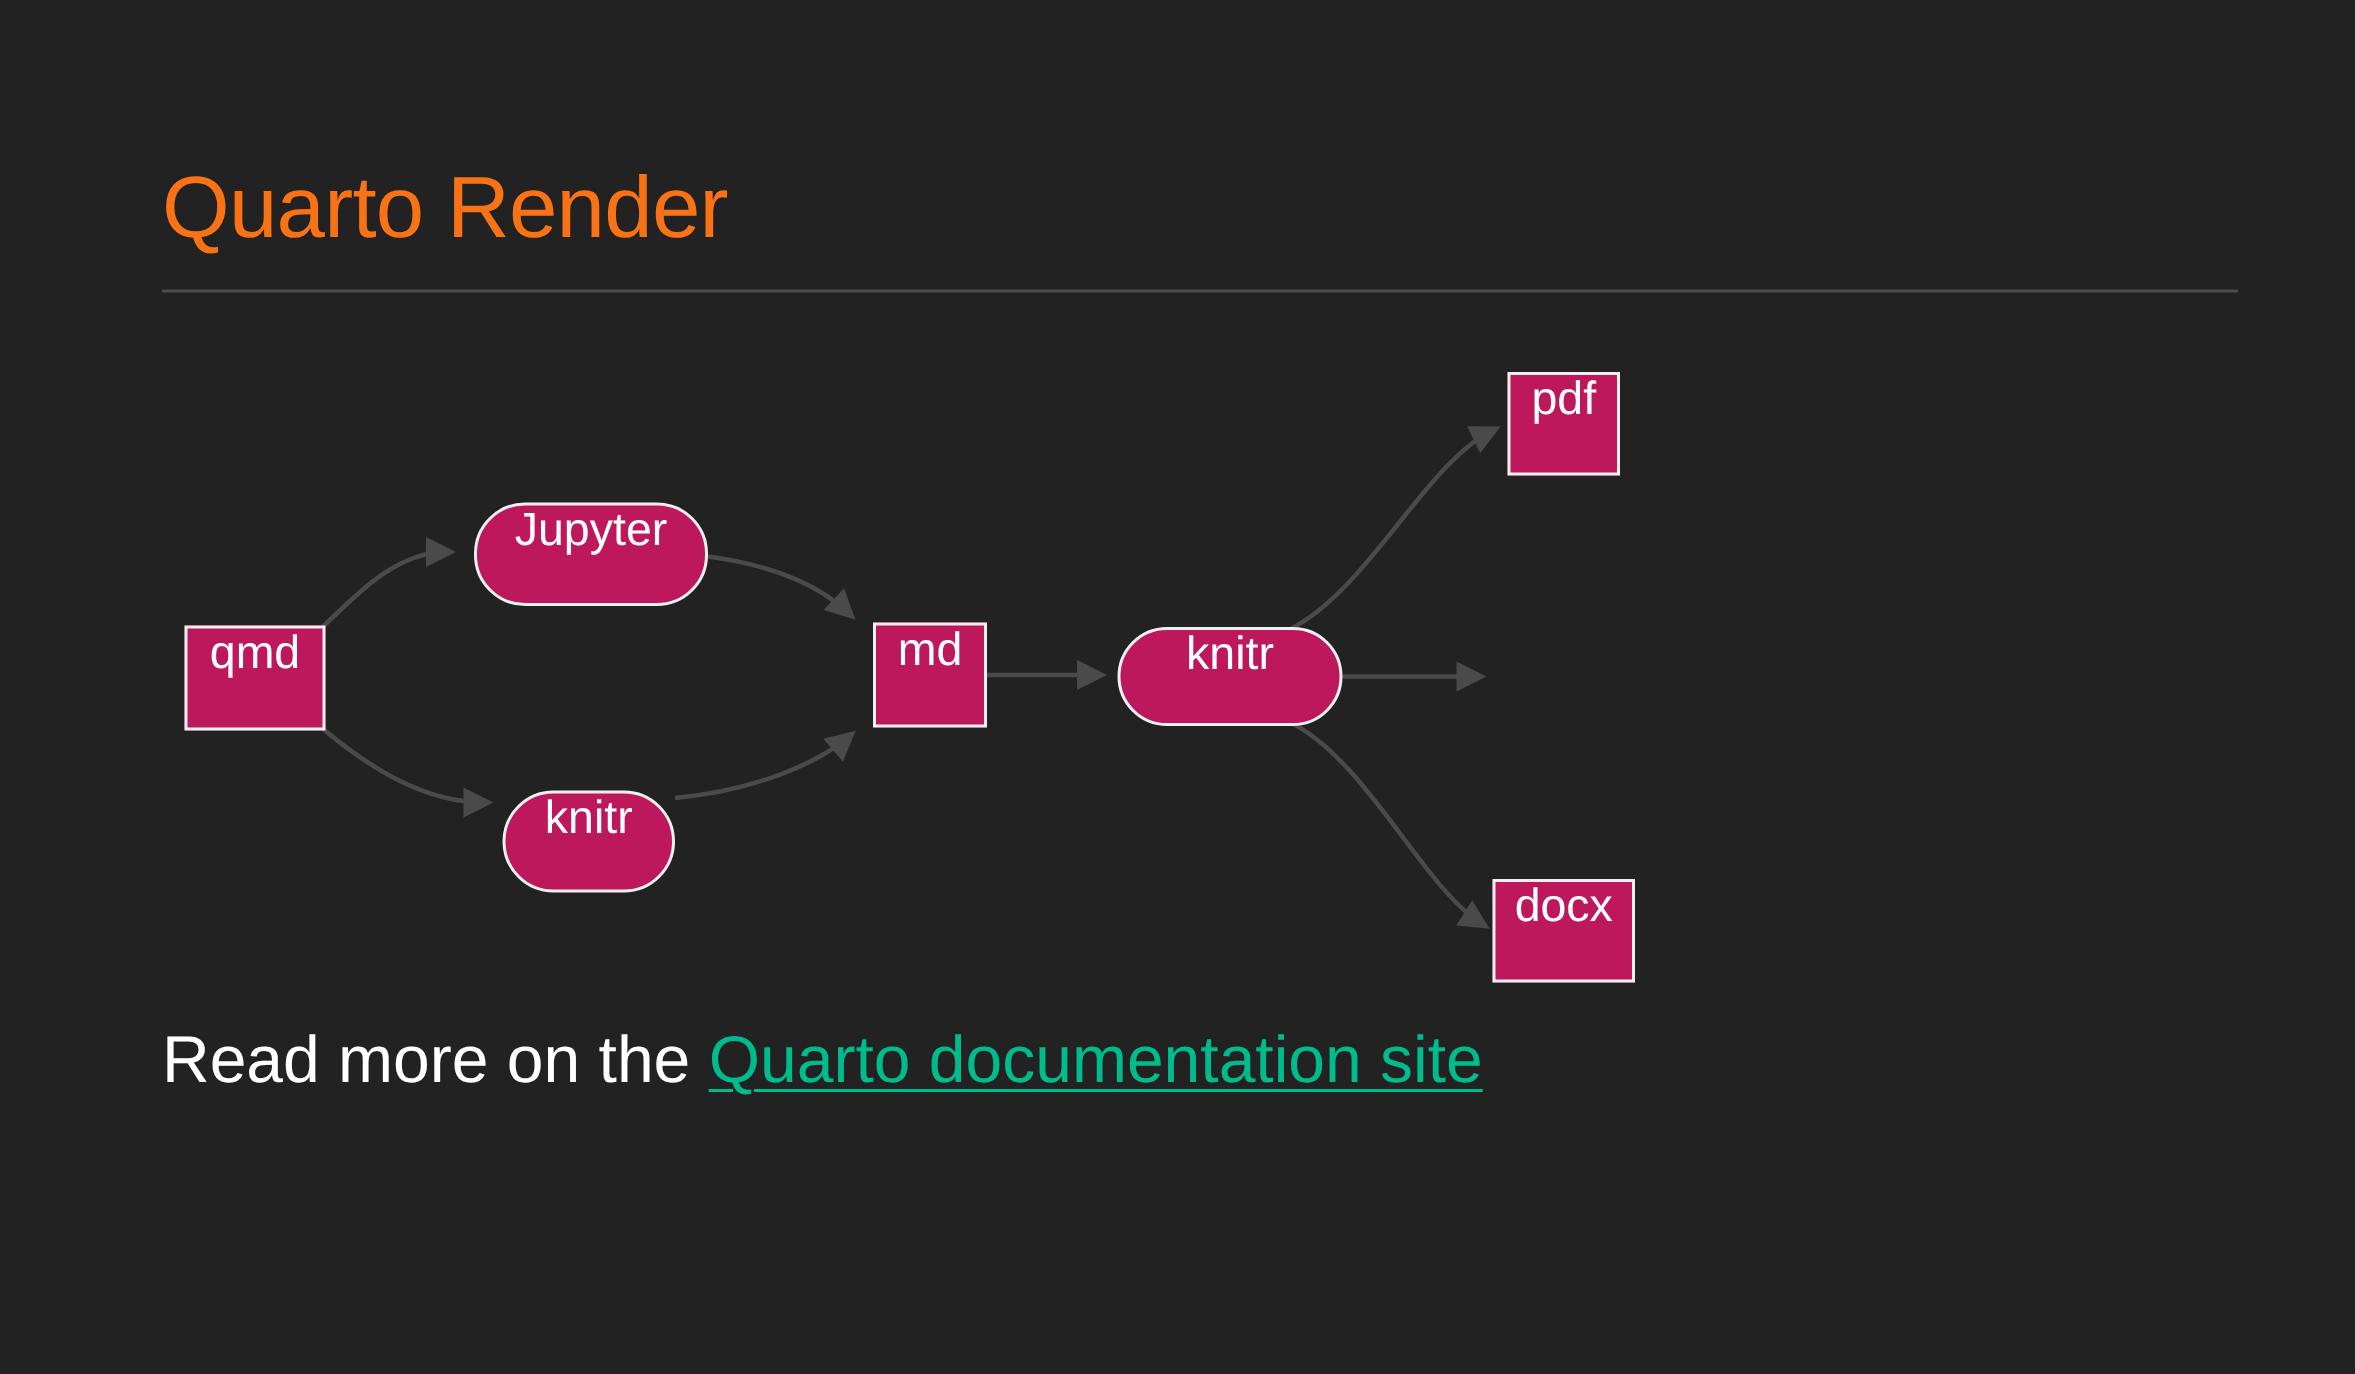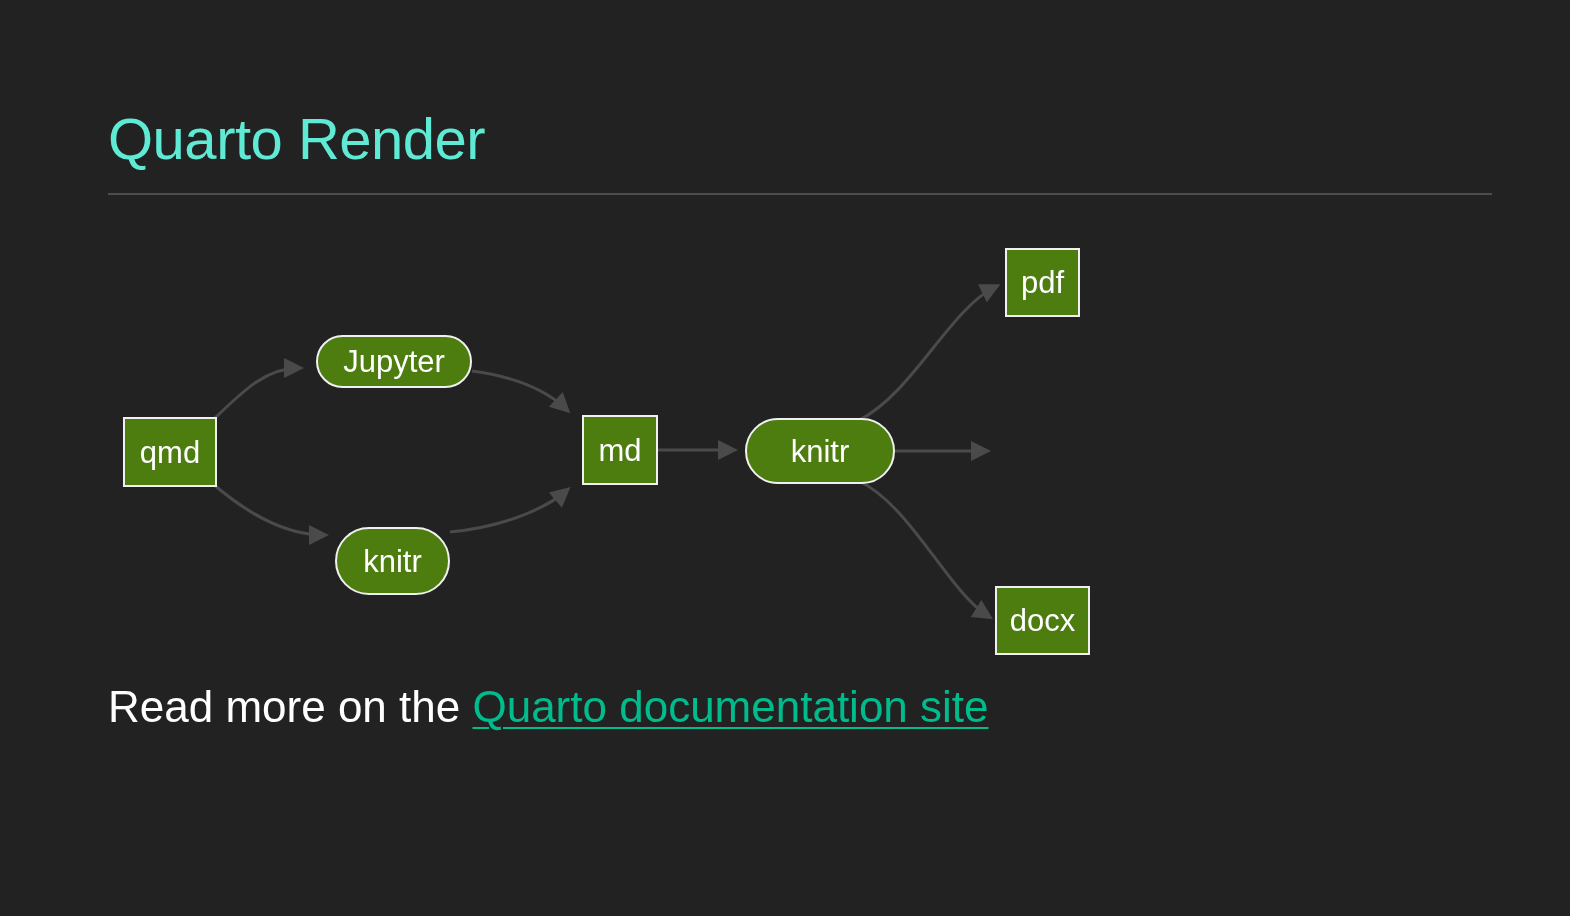--- a/index.html
+++ b/index.html
@@ -15,21 +15,21 @@
     background: #222222;
     overflow: hidden;
   }
   .page-title {
     position: absolute;
     left: 108px;
     top: 110px;
     font-size: 58px;
     font-weight: 500;
     line-height: 1.0;
-    color: #5eead4;
+    color: #f97316;
     letter-spacing: -0.5px;
   }
   .title-divider {
     position: absolute;
     left: 108px;
     top: 193px;
     width: 1384px;
     height: 2px;
     background: #4d4d4d;
     border: none;
@@ -37,34 +37,34 @@
   .edge-layer {
     position: absolute;
     left: 0; top: 0;
     width: 1570px;
     height: 916px;
     pointer-events: none;
   }
   .node {
     position: absolute;
     display: flex;
-    align-items: center;
+    align-items: flex-start;
     justify-content: center;
-    background: #4d7c0f;
+    background: #be185d;
     border: 2px solid #f0f0f0;
     color: #ffffff;
     font-size: 31px;
     line-height: 1;
     white-space: nowrap;
   }
   .node.stadium { border-radius: 40px; }
   .node.rect    { border-radius: 0; }
 
   #node-qmd    { left: 123px;  top: 417px; width: 94px;  height: 70px; }
-  #node-jupyter{ left: 316px;  top: 335px; width: 156px; height: 53px; border-radius: 34px; }
+  #node-jupyter{ left: 316px;  top: 335px; width: 156px; height: 69px; border-radius: 34px; }
   #node-knitr  { left: 335px;  top: 527px; width: 115px; height: 68px; border-radius: 34px; }
   #node-md     { left: 570px;  top: 415px; width: 76px;  height: 70px; margin-left: 12px; }
   #node-pandoc { left: 745px;  top: 418px; width: 150px; height: 66px; border-radius: 33px; }
   #node-pdf    { left: 1005px; top: 248px; width: 75px;  height: 69px; }
   #node-html   { left: 995px;  top: 417px; width: 95px;  height: 68px; }
   #node-docx   { left: 995px;  top: 586px; width: 95px;  height: 69px; }
 
   .footer-text {
     position: absolute;
     left: 108px;

